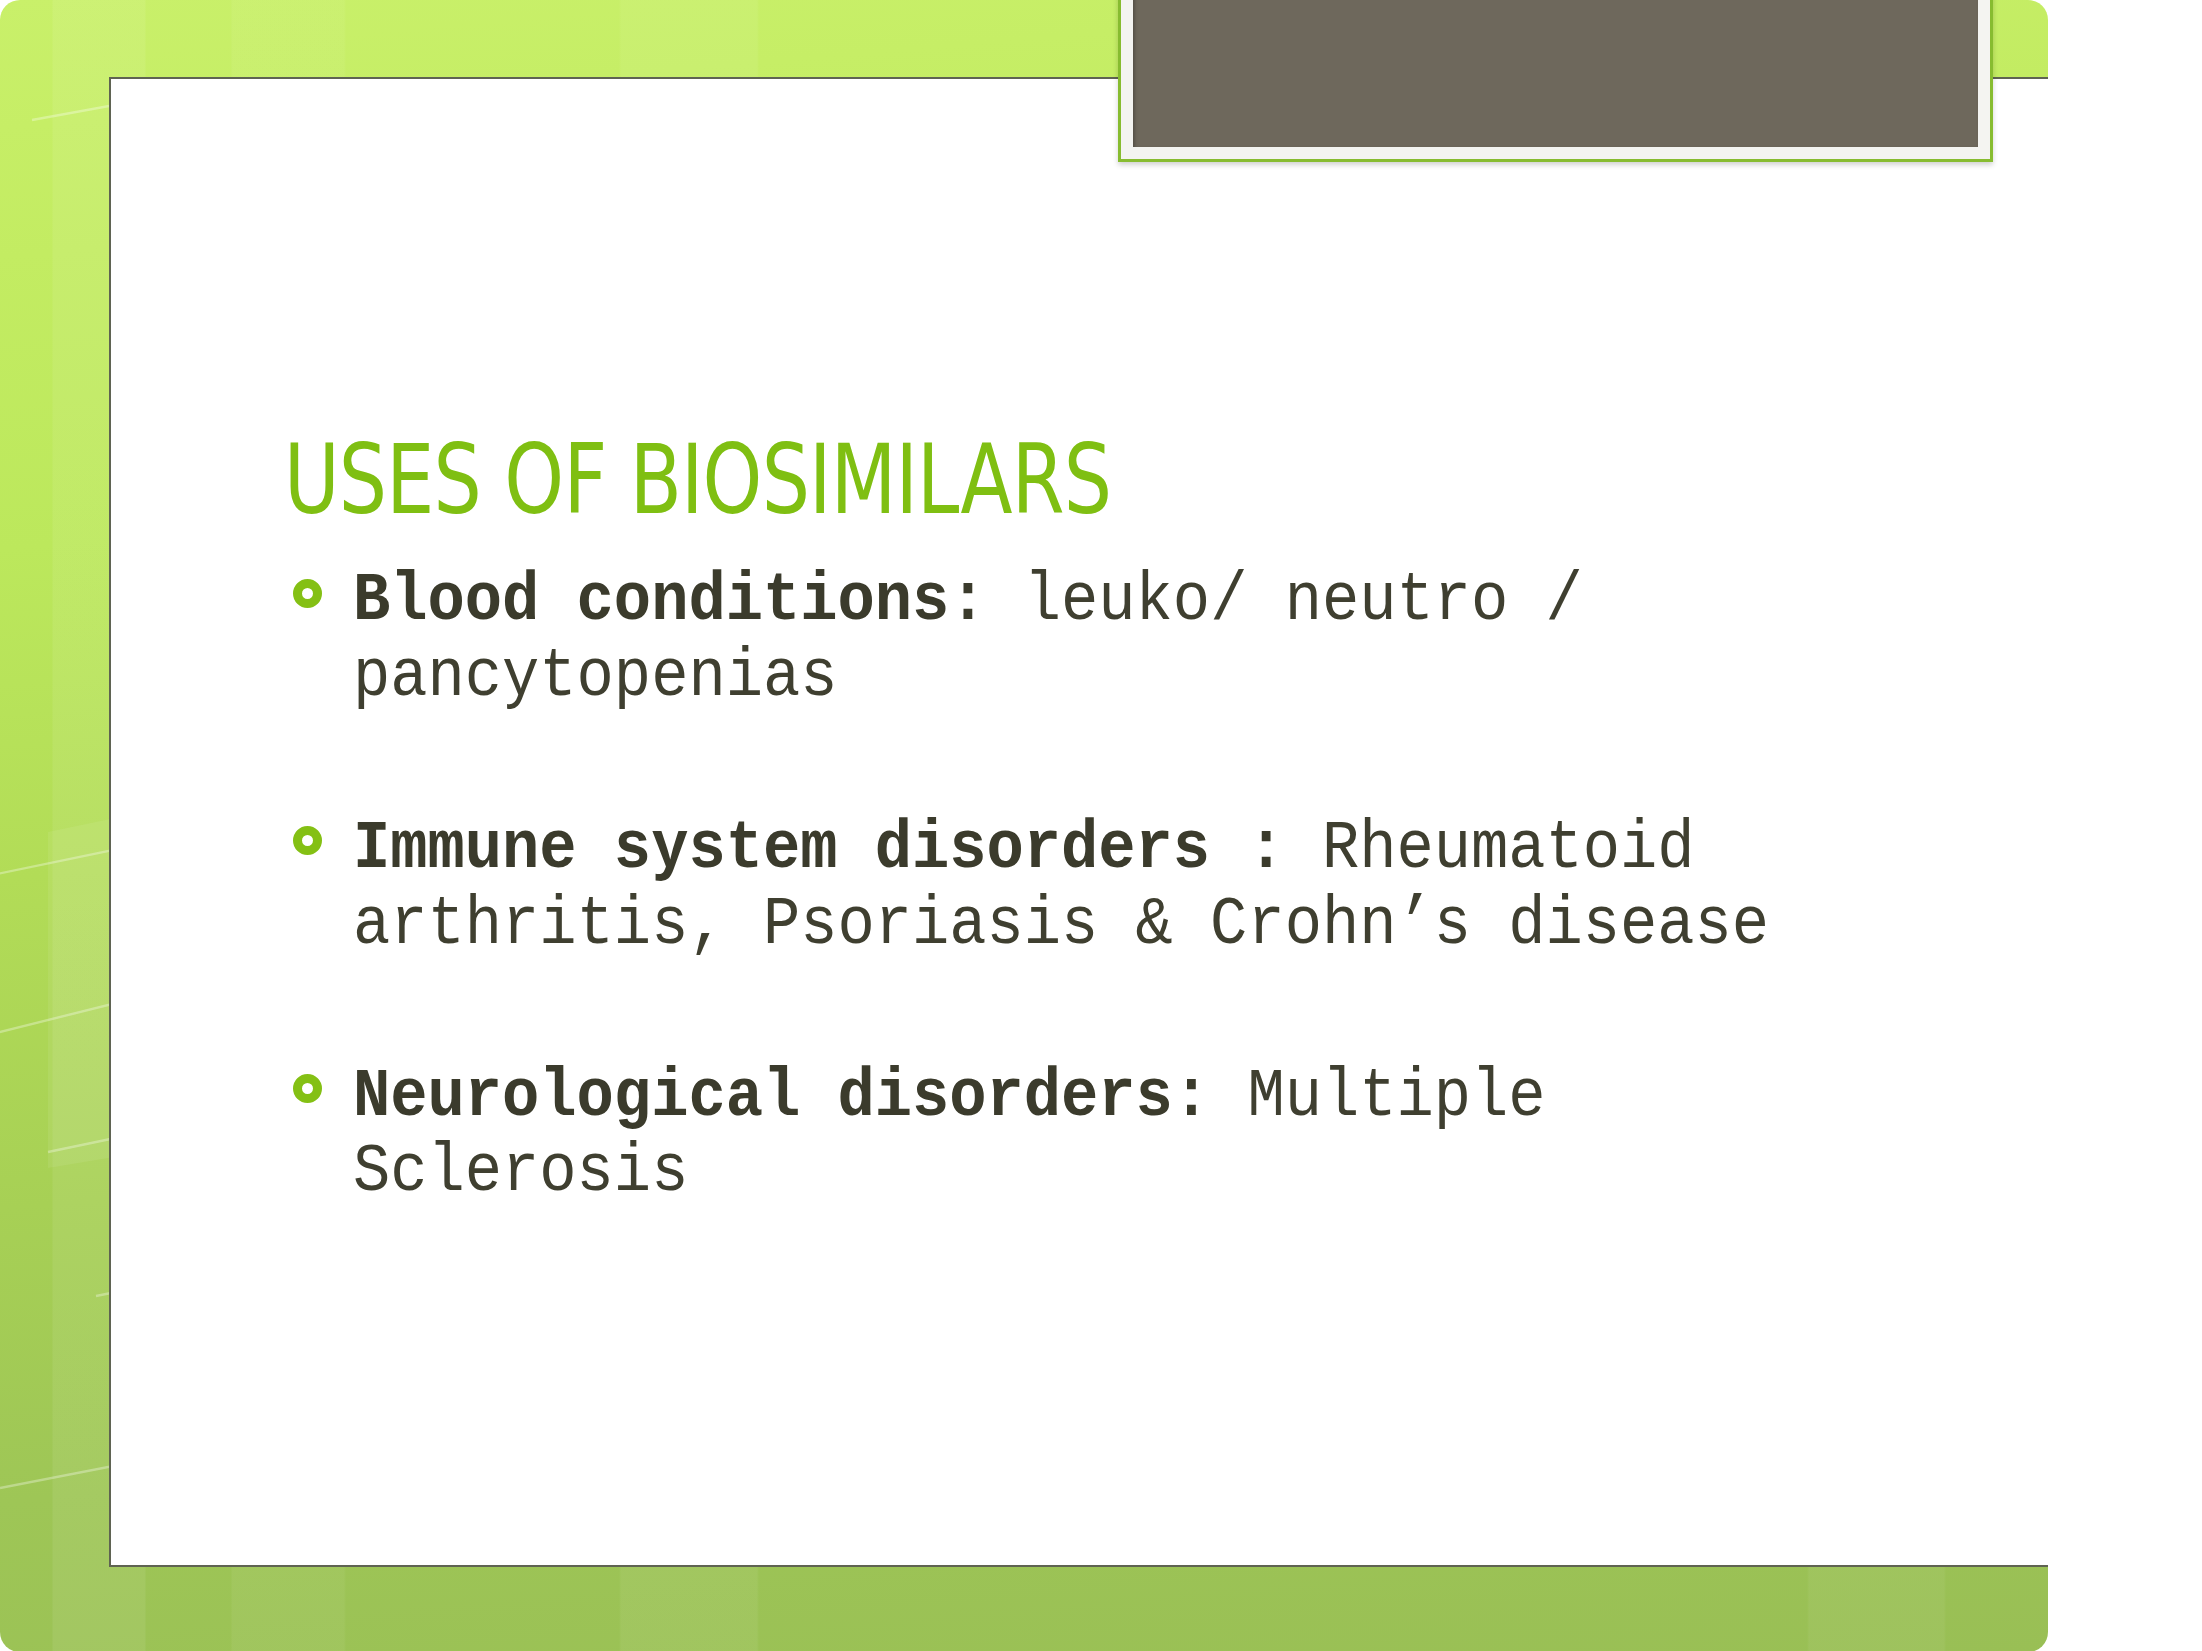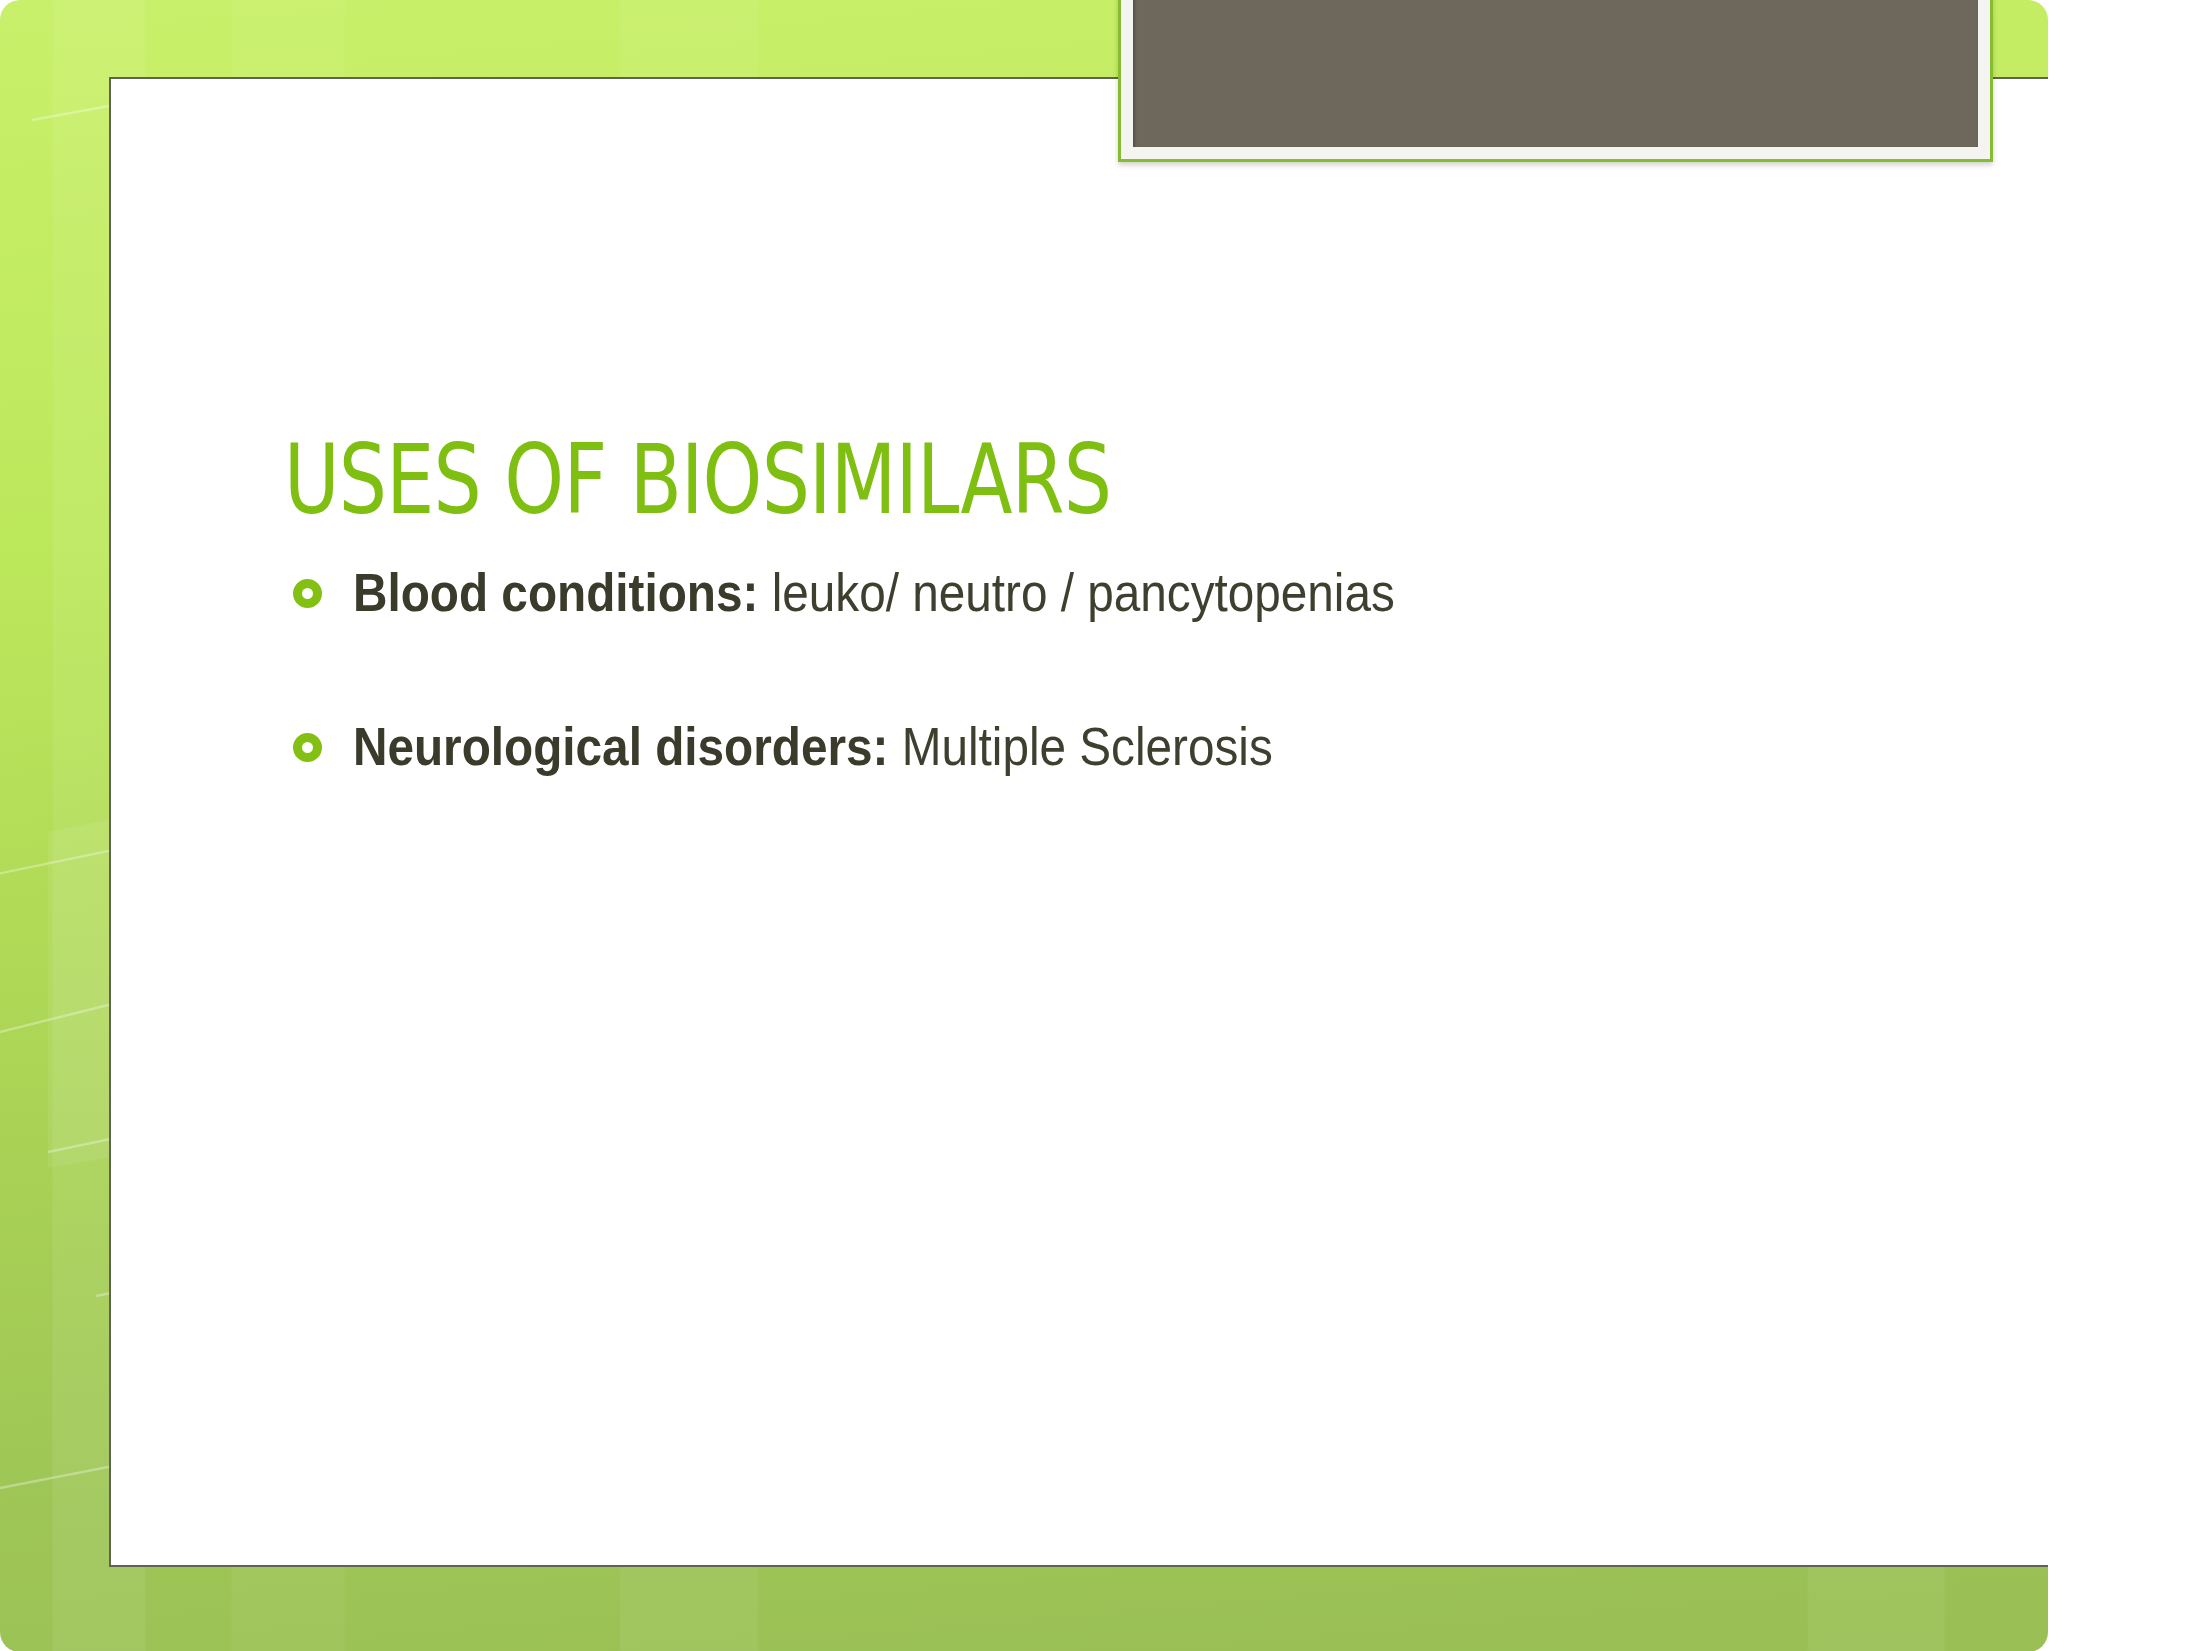--- a/index.html
+++ b/index.html
@@ -111,23 +111,23 @@
     top: 564px;
     width: 1497px;
   }
 
   .bullet-item {
     position: relative;
     display: block;
     padding-left: 69px;
     margin-bottom: 96px;
     color: #3d3d2e;
-    font-size: 53px;
+    font-size: 69px;
     line-height: 1.10;
-    font-family: Liberation Sans, sans-serif;
+    font-family: Liberation Mono, monospace;
   }
   .bullet-item:last-child { margin-bottom: 0; }
 
   .bullet-marker {
     position: absolute;
     left: 8.6px;
     top: 14.6px;
     width: 29px;
     height: 29px;
     border: 9.5px solid #84c014;
@@ -194,20 +194,24 @@
   <h1 class="slide-title">USES OF BIOSIMILARS</h1>
 
   <div class="bullet-list">
 
     <div class="bullet-item">
       <span class="bullet-marker"></span>
       <span class="bullet-text"><span class="lead">Blood conditions:</span><span class="rest"> leuko/ neutro / pancytopenias</span></span>
     </div>
 
 
+    <div class="bullet-item">
+      <span class="bullet-marker"></span>
+      <span class="bullet-text"><span class="lead">Immune system disorders :</span><span class="rest"> Rheumatoid arthritis, Psoriasis &amp; Crohn’s disease</span></span>
+    </div>
 
     <div class="bullet-item">
       <span class="bullet-marker"></span>
       <span class="bullet-text"><span class="lead">Neurological disorders:</span><span class="rest"> Multiple Sclerosis</span></span>
     </div>
 
   </div>
 
 </div>
 

